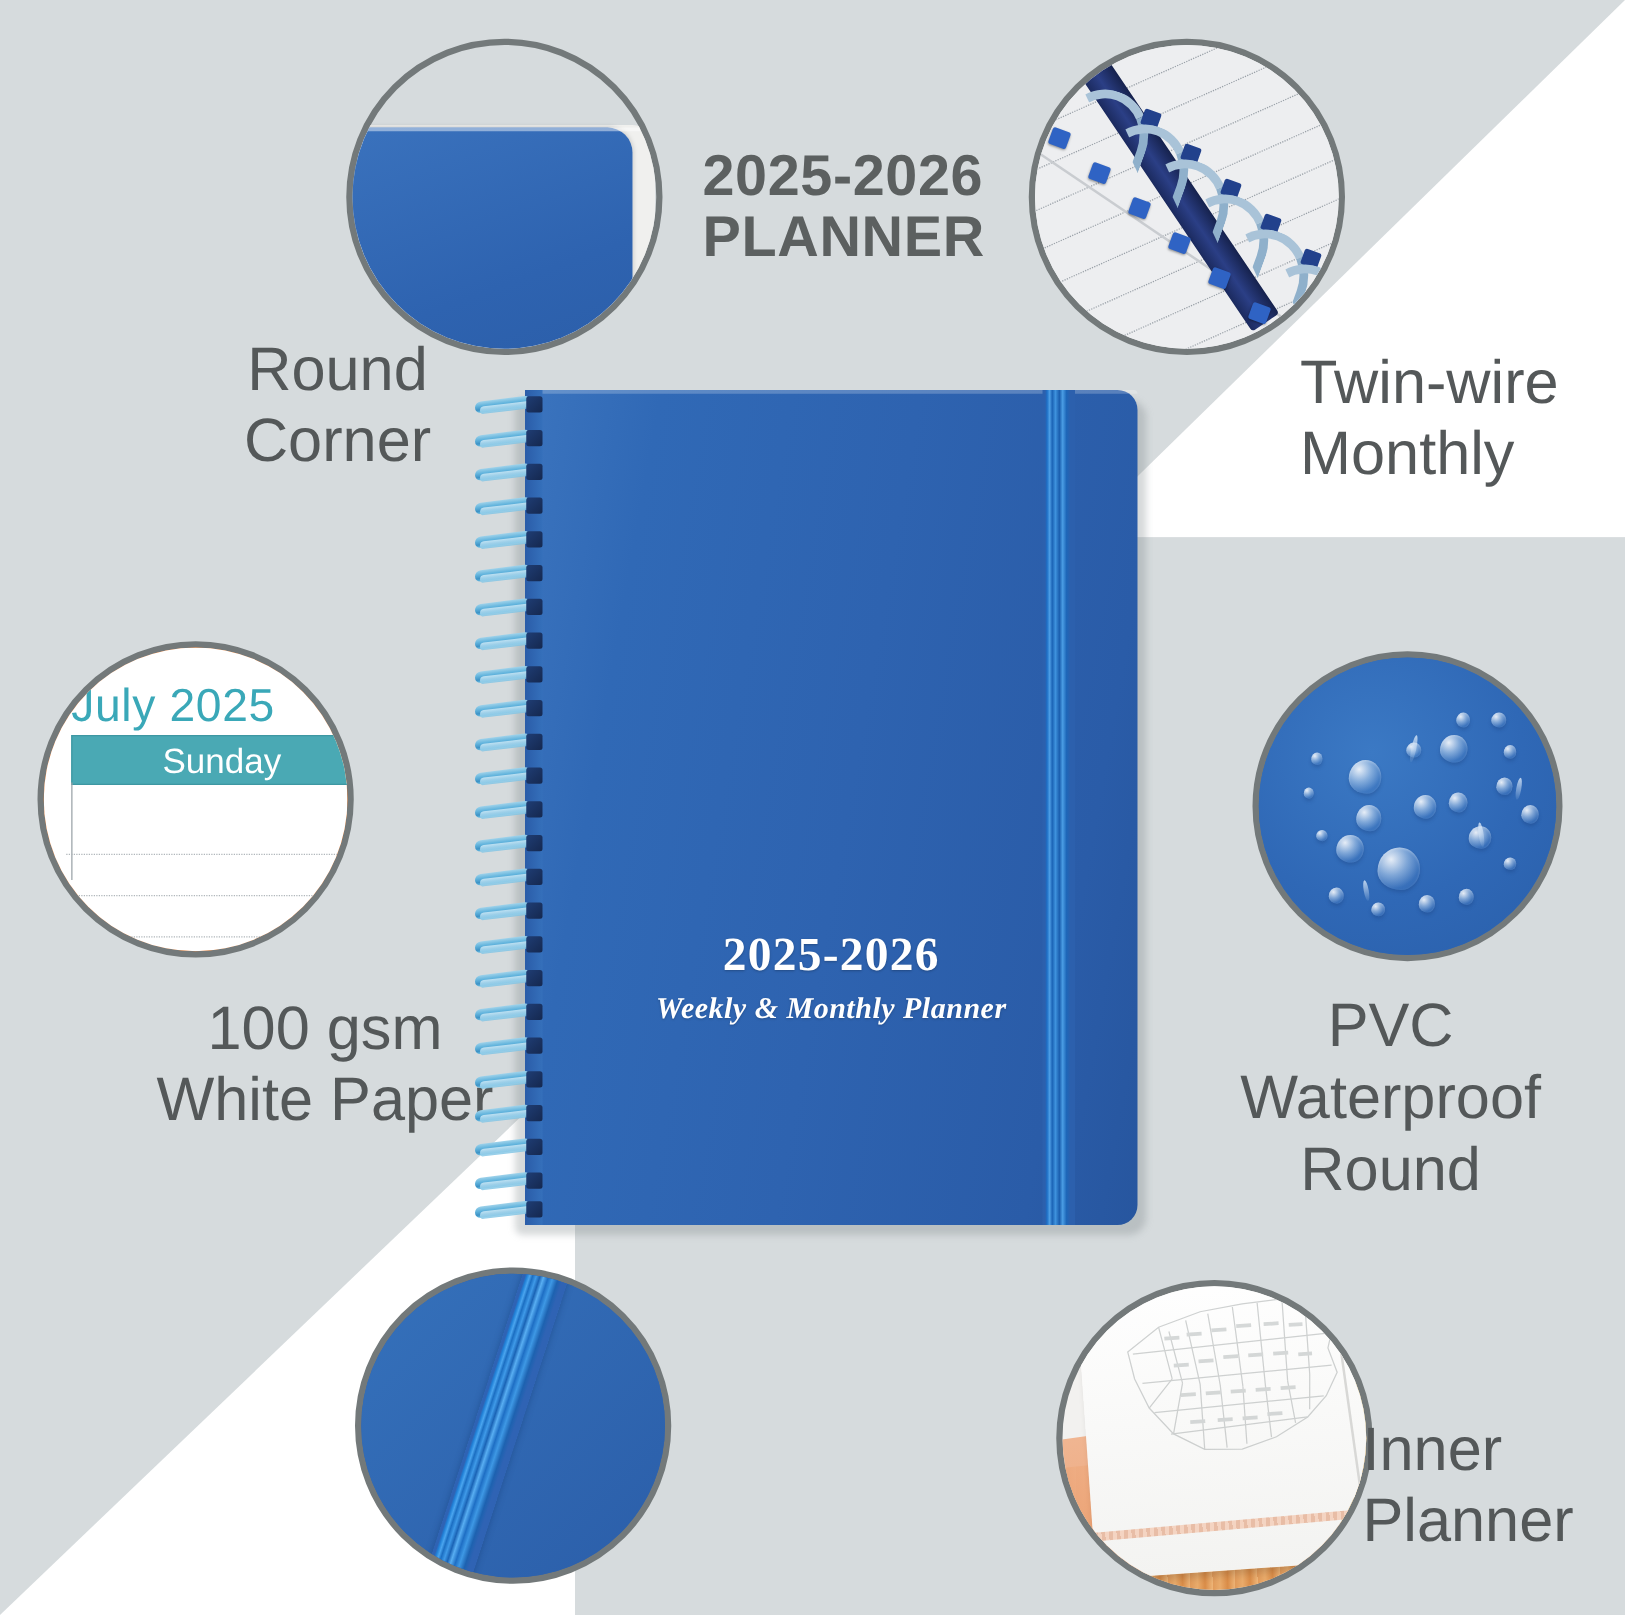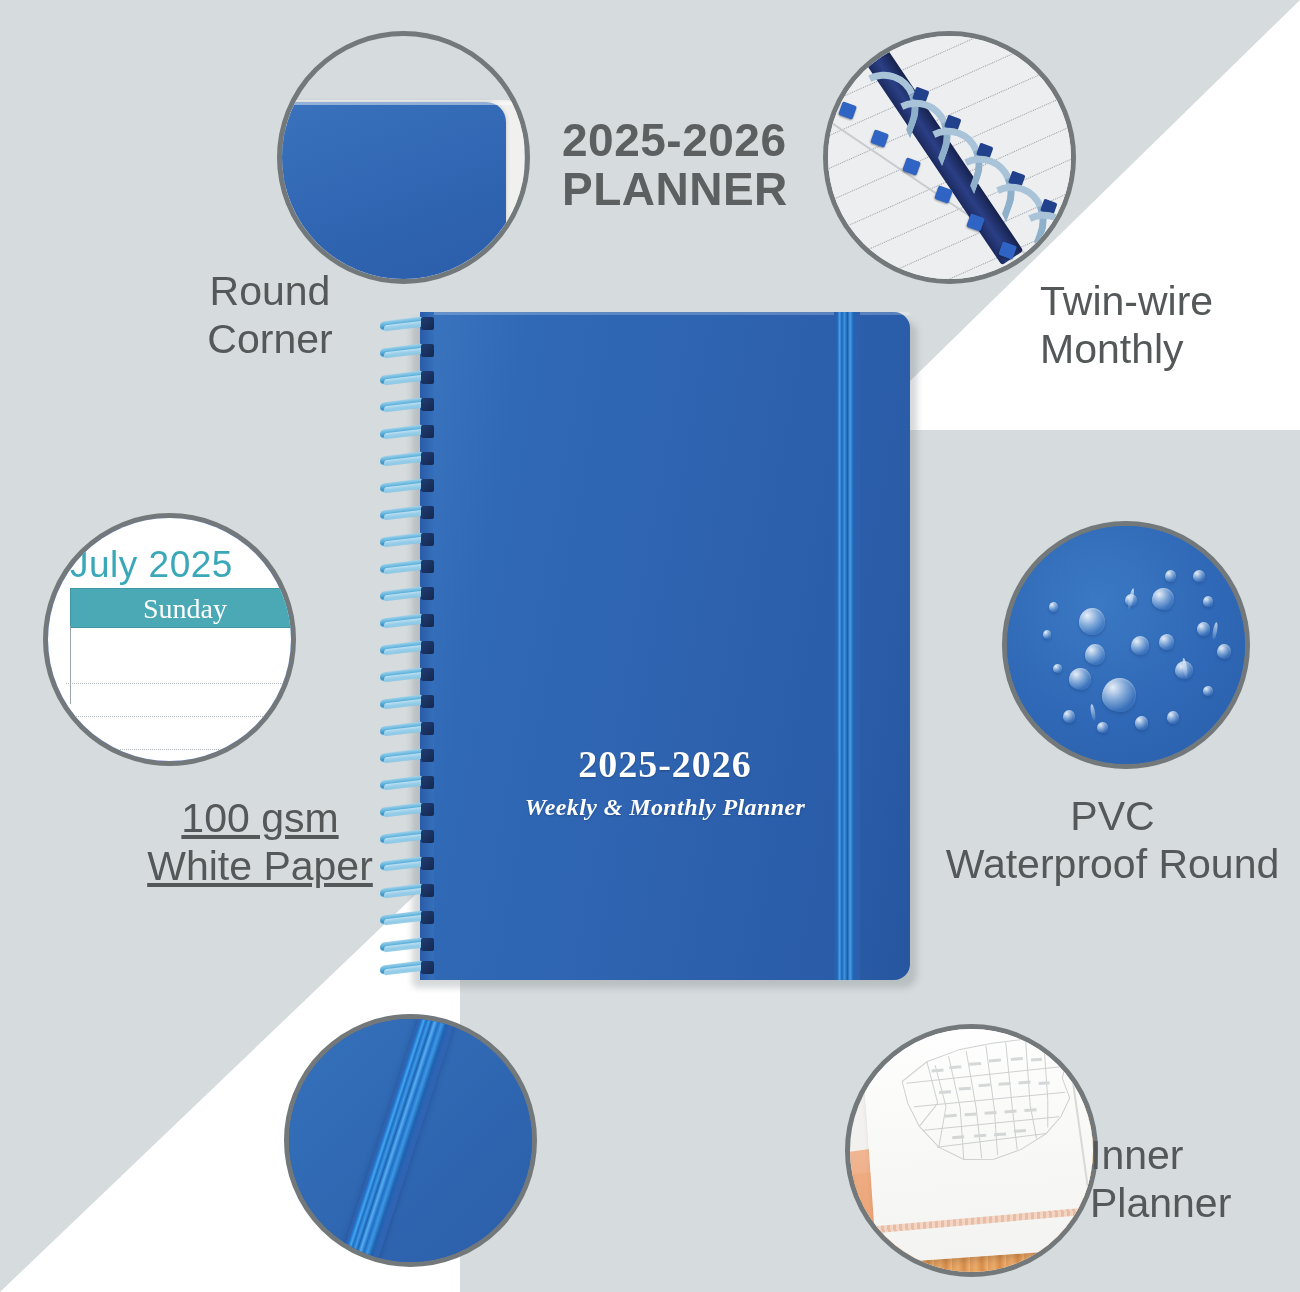--- a/index.html
+++ b/index.html
@@ -76,30 +76,30 @@
     content:"";position:absolute;left:-11px;bottom:-9px;
     width:15px;height:14px;background:#2f63c4;border-radius:2px;
     box-shadow:0 1px 2px rgba(0,0,0,.4);
   }
   .loop:before{
     content:"";position:absolute;right:-9px;top:-2px;
     width:14px;height:13px;background:#22418c;border-radius:2px;
   }
 
   
-  #c-paper{left:43px;top:513px;width:253px;height:253px;background:#1d4ed8;}
+  #c-paper{left:30px;top:513px;width:253px;height:253px;background:#f97316;}
   .cal-inner{position:absolute;left:0;top:0;right:0;bottom:0;background:#fff;}
   .cal-title{
     position:absolute;left:22px;top:26px;
     font-size:37px;color:#3aa8b8;letter-spacing:.5px;
     font-family:"Liberation Sans",sans-serif;
   }
   .cal-band{
     position:absolute;left:22px;top:70px;right:-10px;height:38px;
-    background:#4aa9b4;border:1px solid #3e97a2;font-family:Liberation Serif, serif;
+    background:#4aa9b4;border:1px solid #3e97a2;
   }
   .cal-band span{
     position:absolute;left:72px;top:4px;color:#ffffff;font-size:28px;
   }
   .cal-vline{position:absolute;left:22px;top:108px;width:1px;height:78px;background:#9aa3a8;}
   .cal-row{position:absolute;left:18px;right:-20px;border-top:1px dotted #b0b6ba;}
 
   
   #c-pvc{left:1002px;top:521px;width:248px;height:248px;background:#2e6bba;}
   .pvc-fill{position:absolute;inset:0;
@@ -185,27 +185,27 @@
   .headline{
     position:absolute;left:562px;top:116px;width:260px;
     font-size:46px;font-weight:bold;color:#5c6060;
     line-height:1.06;letter-spacing:.5px;
     font-family:"Liberation Sans",sans-serif;
   }
 
   
   .label{
     position:absolute;
-    font-size:41px;color:#545859;line-height:1.17;
+    font-size:49px;color:#545859;line-height:1.17;
     font-family:"Liberation Sans",sans-serif;
     white-space:pre-line;
   }
   #lbl-round{left:160px;top:268px;text-align:center;width:220px;}
   #lbl-wire{left:1040px;top:278px;text-align:left;width:260px;}
-  #lbl-paper{left:120px;top:795px;text-align:center;width:280px;text-decoration:underline;}
+  #lbl-paper{left:120px;top:795px;text-align:center;width:280px;}
   #lbl-pvc{left:925px;top:793px;text-align:center;width:375px;}
   #lbl-elastic{left:550px;top:1138px;text-align:center;width:310px;}
   #lbl-pocket{left:1090px;top:1132px;text-align:left;width:210px;}
 
   
   #planner{
     position:absolute;left:402px;top:312px;width:508px;height:672px;
   }
   .pl-shadow{
     position:absolute;left:10px;top:8px;width:505px;height:668px;

